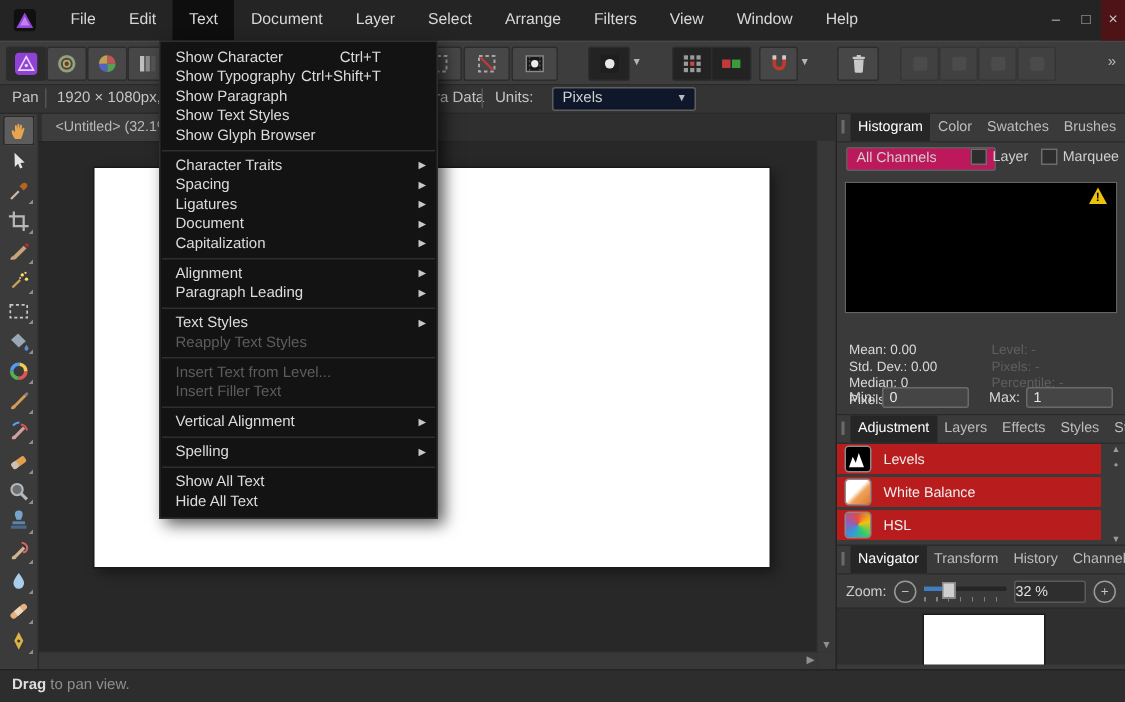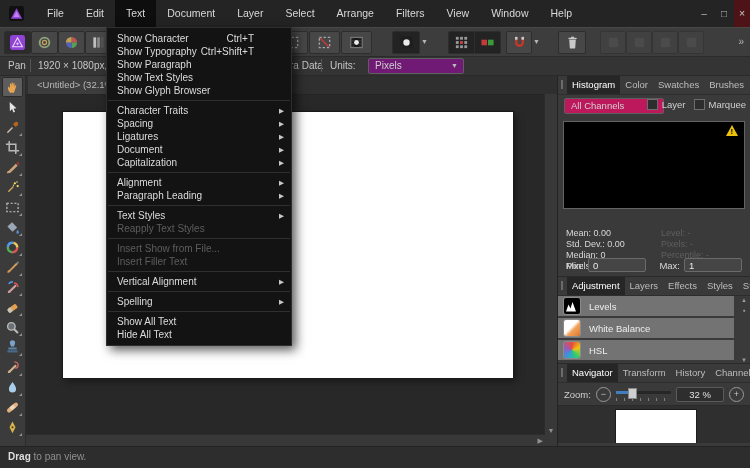--- a/index.html
+++ b/index.html
@@ -30,21 +30,21 @@
   .tbtn.dis{opacity:.45}
   .tcaret{position:absolute;top:3px;height:21px;width:11px;display:flex;align-items:center;
           justify-content:center;color:#b5b5b5;font-size:7px}
   #overflow{position:absolute;right:6px;top:0;line-height:28px;color:#b5b5b5;font-size:10px}
 
   
   #contextbar{position:absolute;top:56px;left:0;right:0;height:19px;background:#343434;
               border-bottom:1px solid #2a2a2a;font-size:10px;color:#c6c6c6;z-index:5}
   .ctx{position:absolute;top:0;line-height:19px;white-space:nowrap}
   .ctxsep{position:absolute;top:3px;width:1px;height:13px;background:#555}
-  #units-dd{position:absolute;left:368px;top:2px;width:88px;height:14px;background:#701a75;
+  #units-dd{position:absolute;left:368px;top:2px;width:88px;height:14px;background:#0f172a;
             border:1px solid #5e5e5e;border-radius:2px;line-height:14px;padding-left:6px;color:#d0d0d0}
   #units-dd .ddc{position:absolute;right:5px;top:0;font-size:7px;color:#bbb}
 
   
   #toolscol{position:absolute;left:0;top:76px;width:25px;bottom:21px;background:#3b3b3b;
             border-right:1px solid #2c2c2c;padding-top:1px}
   .tool{width:21px;height:20px;margin:0 auto;border-radius:2px;position:relative;
         display:flex;align-items:center;justify-content:center}
   .tool svg{width:15px;height:15px}
   .tool.sel{background:#5d5d5d;box-shadow:inset 0 0 0 1px #2a2a2a}
@@ -94,40 +94,40 @@
   .statcol.left{left:0;color:#d8d8d8}
   .statcol.right{left:95px;color:#5f5f5f}
   #minmax{position:absolute;left:8px;right:8px;top:182px;height:16px;font-size:9.5px;color:#d8d8d8}
   .mmlabel{line-height:16px}
   .mminput{background:#454545;border:1px solid #6a6a6a;border-radius:2px;color:#e8e8e8;
            font-size:9.5px;height:12px;width:48px;padding:0 4px;font-family:"Liberation Sans",sans-serif}
   #minwrap{position:absolute;left:0;display:flex;gap:4px}
   #maxwrap{position:absolute;right:0;display:flex;gap:4px}
 
   #adj-rows{position:relative}
-  .adjrow{height:20px;margin:0 16px 2px 0;background:#737373;display:flex;align-items:center;
+  .adjrow{height:20px;margin:0 16px 2px 0;background:#b91c1c;display:flex;align-items:center;
           padding-left:6px;gap:9px;font-size:9.5px;color:#eee}
   .adj-ico{width:16px;height:16px;border-radius:2px;box-shadow:0 0 0 1px #8a8a8a;overflow:hidden;flex:0 0 auto}
   .adj-ico svg{width:16px;height:16px;display:block}
   .adj-ico.wb{background:linear-gradient(135deg,#ffffff 0 45%,#f0a25a 60%,#e07830 100%)}
   .adj-ico.hsl{background:conic-gradient(#e74c3c,#f1c40f,#2ecc71,#3498db,#9b59b6,#e74c3c)}
   #adj-scroll{position:absolute;right:2px;top:20px;width:8px;bottom:0;font-size:6px;color:#9a9a9a;text-align:center}
   #adj-scroll .sa{position:absolute;left:0;width:8px}
 
   #nav-zoomrow{display:flex;align-items:center;gap:5px;padding:0 6px;height:22px;font-size:9.5px;color:#cfcfcf}
   .roundbtn{width:13px;height:13px;border:1px solid #9a9a9a;border-radius:50%;color:#c5c5c5;
             display:flex;align-items:center;justify-content:center;font-size:9px;line-height:1;flex:0 0 auto}
   #nav-slider{position:relative;flex:1;height:14px}
   #nav-track{position:absolute;left:0;right:0;top:4px;height:3px;background:#262626;border-radius:1px}
   #nav-fill{position:absolute;left:0;width:25%;top:4px;height:3px;background:#3f7fbf}
   #nav-thumb{position:absolute;left:22%;top:1px;width:7px;height:9px;background:#cfcfcf;border:1px solid #888}
   #nav-ticks{position:absolute;left:0;right:0;top:11px;height:3px;
              background:repeating-linear-gradient(90deg,#808080 0 1px,transparent 1px 8px)}
   #zoomval{width:46px;height:13px;background:#2e2e2e;border:1px solid #5a5a5a;border-radius:2px;
-           line-height:13px;text-align:center;color:#e0e0e0;font-size:9.5px;flex:0 0 auto}
+           line-height:13px;color:#e0e0e0;font-size:9.5px;flex:0 0 auto}
   #nav-preview{position:relative;height:37px;background:#2f2f2f;border-top:1px solid #2a2a2a;overflow:hidden}
   #nav-thumbpage{position:absolute;left:58px;top:4px;width:80px;height:40px;background:#fff;
                  box-shadow:0 0 0 1px #1c1c1c}
 
   
   #statusbar{position:absolute;left:0;right:0;bottom:0;height:21px;background:#2d2d2d;
              border-top:1px solid #232323;line-height:20px;padding-left:8px;font-size:10px;color:#8f8f8f}
   #statusbar b{color:#dedede}
 
   
@@ -611,21 +611,21 @@
       <div class="msep"></div>
       <div class="mi">
         <span>Text Styles</span>
         <span class="arr">▶</span>
       </div>
       <div class="mi dis">
         <span>Reapply Text Styles</span>
       </div>
       <div class="msep"></div>
       <div class="mi dis">
-        <span>Insert Show from File...</span>
+        <span>Insert Text from Level...</span>
       </div>
       <div class="mi dis">
         <span>Insert Filler Text</span>
       </div>
       <div class="msep"></div>
       <div class="mi">
         <span>Vertical Alignment</span>
         <span class="arr">▶</span>
       </div>
       <div class="msep"></div>

